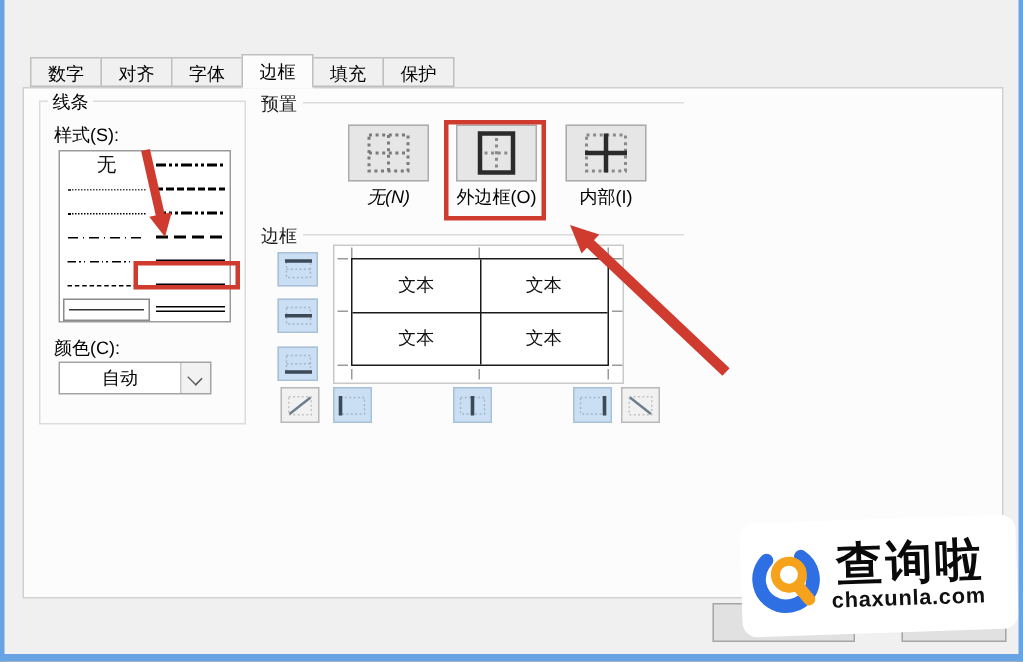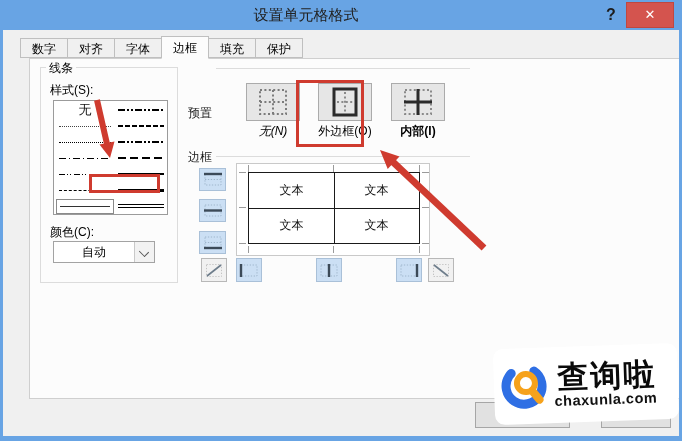--- a/index.html
+++ b/index.html
@@ -17,21 +17,21 @@
   .help-btn{position:absolute;right:62px;top:4px;width:18px;height:22px;line-height:22px;text-align:center;
     font-size:16px;font-weight:bold;color:#1c1c1c;background:transparent;border:none;padding:0;}
   .close-btn{position:absolute;right:8px;top:2px;width:48px;height:26px;background:#d4544e;
     border:1px solid #c04740;color:#fff;font-size:13px;line-height:24px;text-align:center;padding:0;}
   
   .tabs{position:absolute;left:18px;top:38px;display:flex;z-index:3;}
   .tab{width:48px;height:20px;line-height:20px;text-align:center;font-size:12px;color:#000;
     background:#f0f0f0;border:1px solid #bfbfbf;margin-left:-1px;box-sizing:border-box;}
   .tab.active{background:#fcfcfc;height:23px;margin-top:-2px;line-height:22px;border-bottom:1px solid #fcfcfc;z-index:4;}
   
-  .page{position:absolute;left:26px;top:58px;width:654px;height:341px;background:#fcfcfc;
+  .page{position:absolute;left:12px;top:58px;width:654px;height:341px;background:#fcfcfc;
     border:1px solid #cfcfcf;box-sizing:border-box;z-index:2;}
   .group-title{font-size:12px;color:#1c1c1c;}
   .hr{position:absolute;height:1px;background:#dcdcdc;}
   
   .line-group{position:absolute;left:10px;top:8px;width:136px;height:214px;border:1px solid #dcdcdc;}
   .line-group .legend{position:absolute;top:-8px;left:5px;background:#fcfcfc;padding:0 3px;font-size:12px;}
   .style-label{position:absolute;left:9px;top:14px;font-size:12px;}
   .listbox{position:absolute;left:12px;top:32px;width:115px;height:115px;background:#fff;border:1px solid #9b9b9b;box-sizing:border-box;}
   .lb-col{position:absolute;top:1px;}
   .lb-col.l{left:2px;width:58px;}
@@ -52,21 +52,21 @@
   .ln-double{height:4px;border-top:1px solid #000;border-bottom:1px solid #000;box-sizing:border-box;}
   .sel-box{width:56px;height:13px;border:1px solid #8a8a8a;display:flex;align-items:center;justify-content:center;}
   .sel-box .inner{width:50px;height:1px;background:#333;}
   .none-opt{font-size:13px;color:#111;}
   .color-label{position:absolute;left:9px;top:156px;font-size:12px;}
   .dropdown{position:absolute;left:12px;top:173px;width:102px;height:22px;background:#fff;border:1px solid #a3a3a3;box-sizing:border-box;}
   .dropdown .val{position:absolute;left:0;right:20px;top:0;height:20px;line-height:20px;text-align:center;font-size:12px;}
   .dropdown .dd-btn{position:absolute;right:0;top:0;width:19px;height:20px;background:#f2f2f2;border-left:1px solid #c9c9c9;}
   .chev{position:absolute;left:5px;top:6px;width:7px;height:7px;border-right:1.5px solid #555;border-bottom:1.5px solid #555;transform:rotate(45deg) scale(1,0.8);}
   
-  .presets-title{position:absolute;left:158px;top:2px;margin-top:44px;}
+  .presets-title{position:absolute;left:158px;top:2px;}
   .preset-btn{position:absolute;top:24px;width:54px;height:38px;background:#e6e6e6;border:1px solid #ababab;
     box-sizing:border-box;display:flex;align-items:center;justify-content:center;padding:0;}
   .preset-label{position:absolute;top:64px;width:70px;text-align:center;font-size:12px;}
   
   .border-title{position:absolute;left:158px;top:90px;}
   .edge-btn{position:absolute;width:27px;height:23px;box-sizing:border-box;border:1px solid #a9c0d8;
     background:#cbdff4;display:flex;align-items:center;justify-content:center;padding:0;}
   .edge-btn.gray{background:#f1f1f1;border:1px solid #b8b8b8;}
   .preview{position:absolute;left:206px;top:104px;width:194px;height:93px;background:#fff;border:1px solid #c9c9c9;box-sizing:border-box;}
   .ptable{position:absolute;left:11px;top:8px;width:172px;height:72px;border:1px solid #1a1a1a;box-sizing:border-box;}
@@ -88,29 +88,20 @@
     z-index:60;transform:rotate(-2deg);display:flex;align-items:center;padding:2px 4px 2px 6px;box-sizing:border-box;}
   .wm-text{display:flex;flex-direction:column;align-items:flex-end;margin-left:2px;}
   .wm-brand{font-family:"DejaVu Serif","Liberation Serif",serif;font-weight:bold;font-size:31px;color:#0a0a0a;letter-spacing:2px;line-height:1.05;}
   .wm-domain{font-size:14.5px;font-weight:bold;color:#111;letter-spacing:0.5px;}
 </style>
 </head>
 <body>
 
 <div class="screen">
 
-  <div class="titlebar">
-    <div class="title">设置单元格格式</div>
-    <button class="help-btn">
-      <span>?</span>
-    </button>
-    <button class="close-btn">
-      <span>✕</span>
-    </button>
-  </div>
 
   <div class="tabs">
     <div class="tab">数字</div>
     <div class="tab">对齐</div>
     <div class="tab">字体</div>
     <div class="tab active">边框</div>
     <div class="tab">填充</div>
     <div class="tab">保护</div>
   </div>
 
@@ -199,21 +190,21 @@
     </button>
     <button class="preset-btn" style="left:361px;">
       <svg width="40" height="30" viewBox="0 0 40 30">
         <rect x="7" y="3" width="26" height="24" fill="none" stroke="#8a8a8a" stroke-width="2" stroke-dasharray="2,2.4"></rect>
         <line x1="20" y1="2" x2="20" y2="28" stroke="#2b2b2b" stroke-width="3"></line>
         <line x1="6" y1="15" x2="34" y2="15" stroke="#2b2b2b" stroke-width="3"></line>
       </svg>
     </button>
     <div class="preset-label" style="left:208px;font-style:italic;">无(N)</div>
     <div class="preset-label" style="left:280px;">外边框(O)</div>
-    <div class="preset-label" style="left:353px;font-weight:bold;">内部(I)</div>
+    <div class="preset-label" style="left:353px;">内部(I)</div>
 
     <div class="group-title border-title">边框</div>
     <div class="hr" style="left:186px;top:97px;width:254px;"></div>
 
     <button class="edge-btn" style="left:169px;top:109px;">
       <svg width="20" height="15" viewBox="0 0 20 15">
         <rect x="2" y="2" width="16" height="11" fill="none" stroke="#9fb6cc" stroke-width="1" stroke-dasharray="1.3,1.6"></rect>
         <line x1="2" y1="7.5" x2="18" y2="7.5" stroke="#9fb6cc" stroke-width="1" stroke-dasharray="1.3,1.6"></line>
         <line x1="1" y1="2" x2="19" y2="2" stroke="#3c4a58" stroke-width="2.4"></line>
       </svg>

